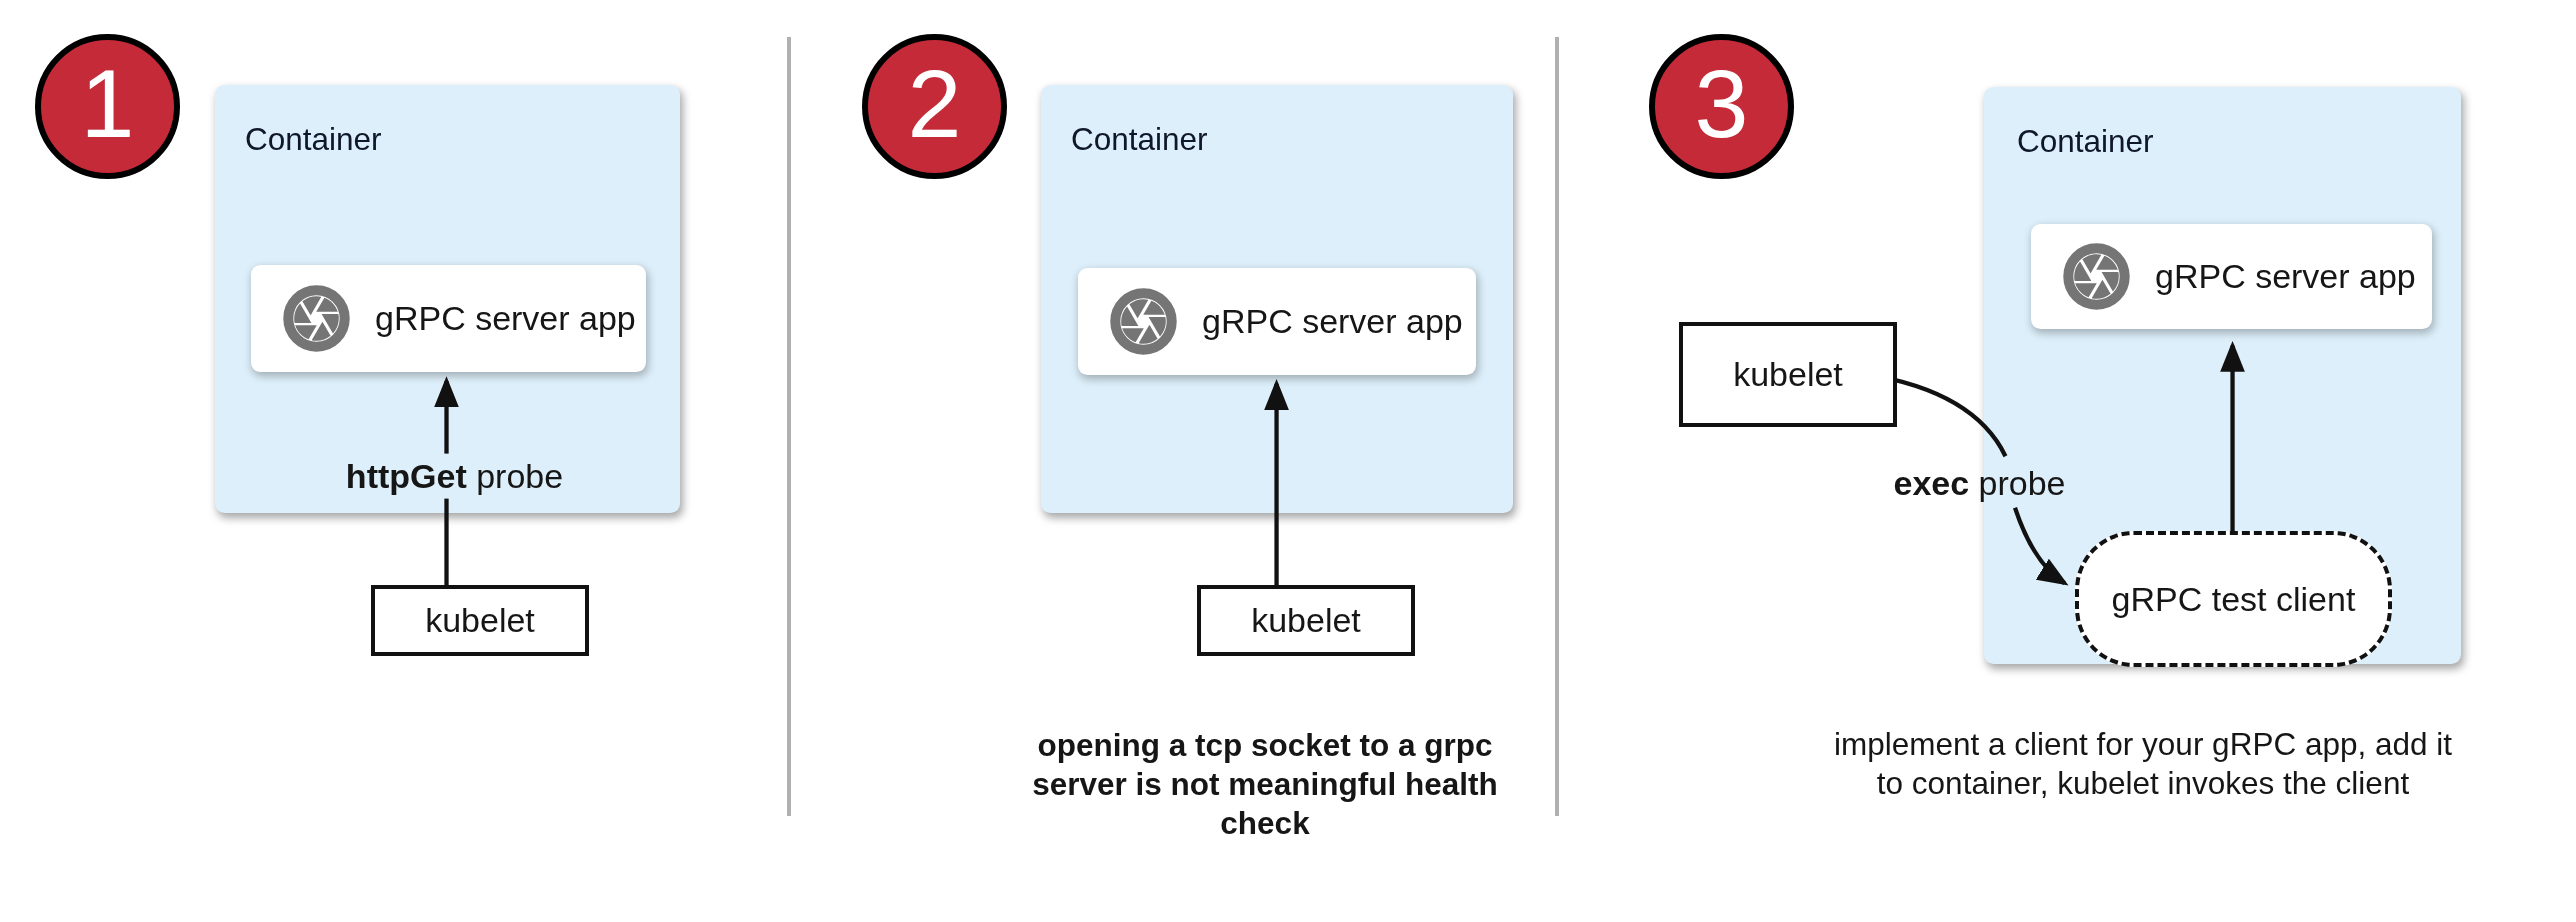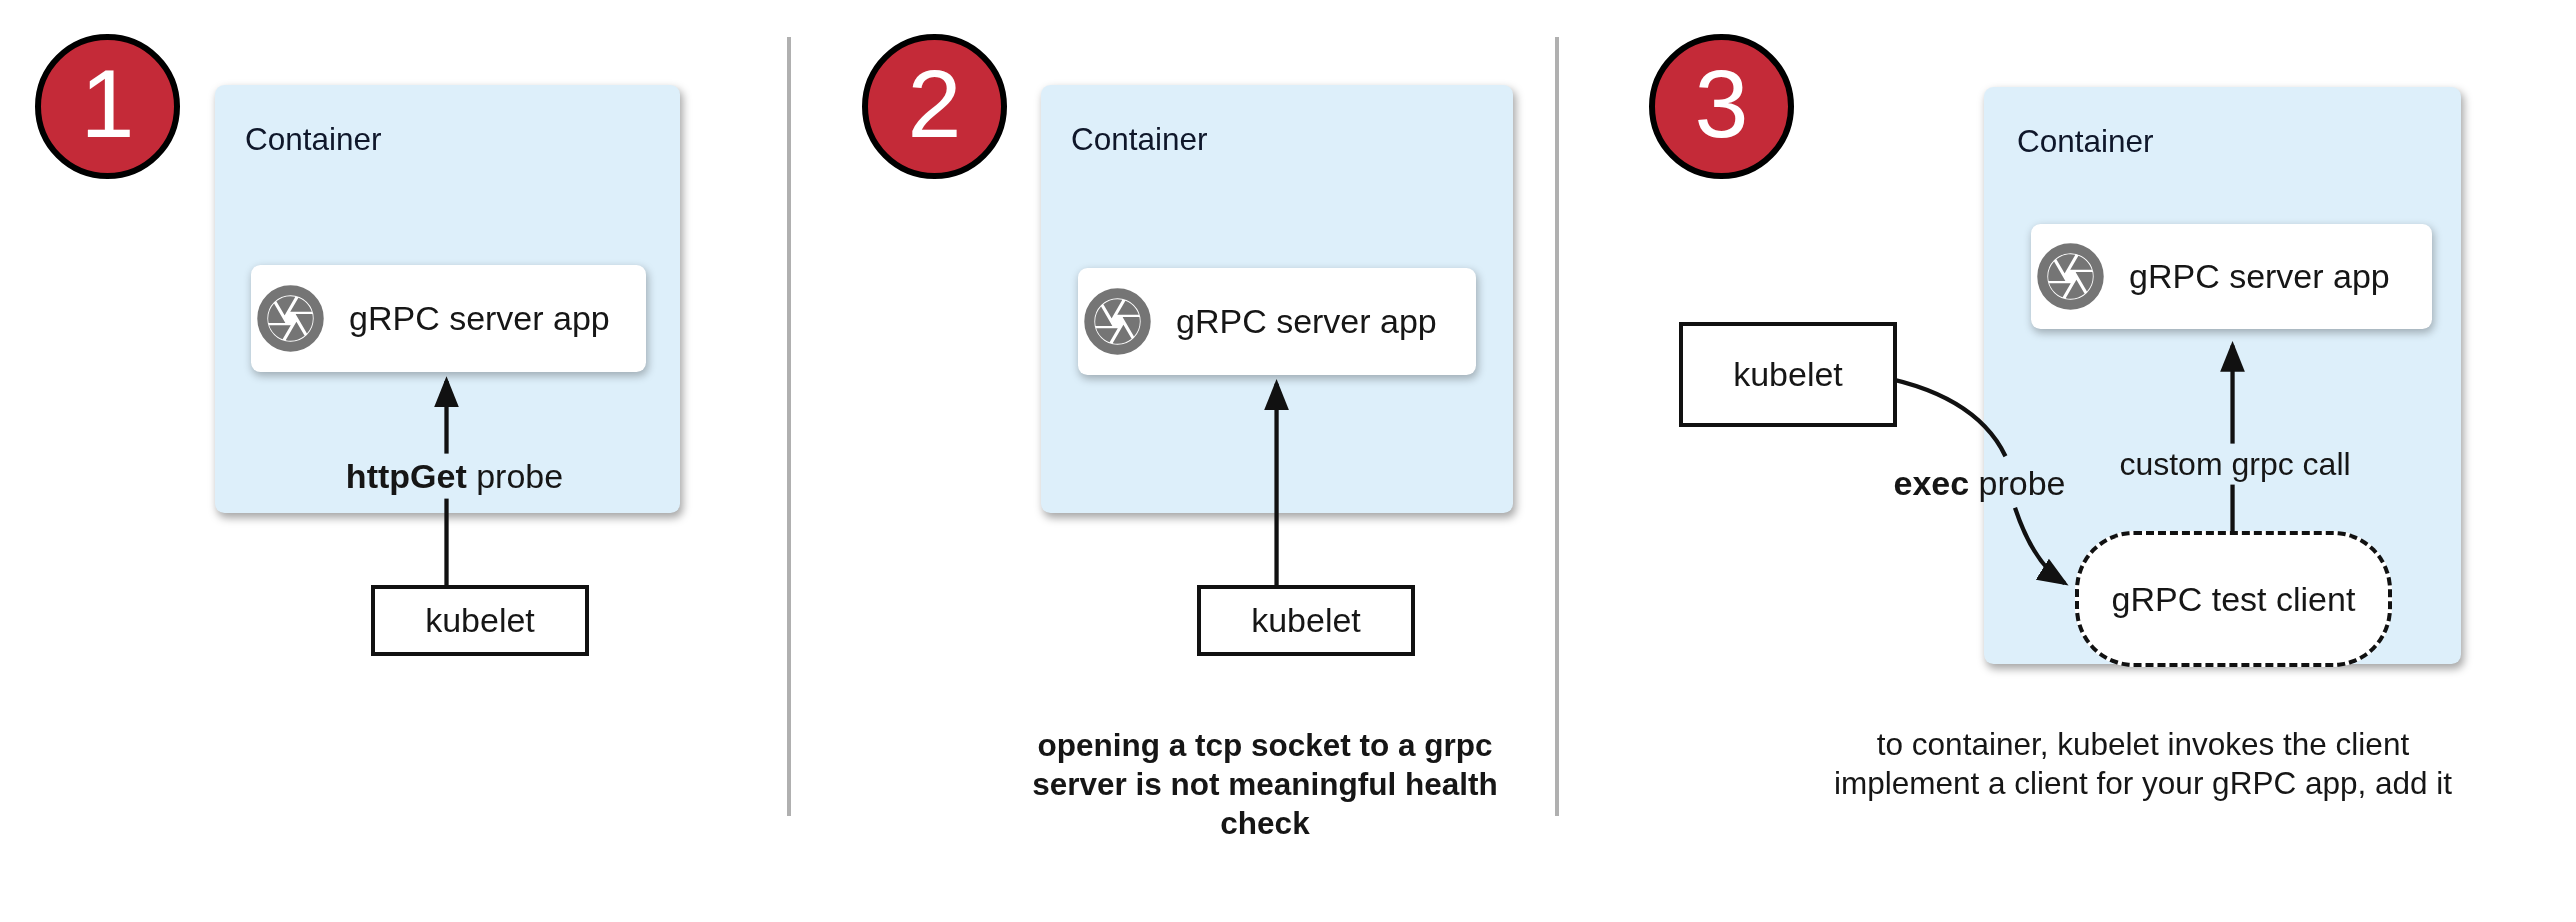--- a/index.html
+++ b/index.html
@@ -20,21 +20,21 @@
          background:var(--accent-red);border:6.7px solid #000;color:#fff;
          display:flex;align-items:center;justify-content:center;
          font-size:97px;line-height:1;padding-bottom:5.7px;}
 
   .container-box{position:absolute;background:var(--container-blue);border-radius:9.5px;
                  box-shadow:2.9px 4.8px 8.6px rgba(0,0,0,.35);z-index:1;}
   .container-label{position:absolute;font-size:31.5px;color:#0f172a;z-index:3;}
 
   .app-box{position:absolute;background:#fff;border-radius:9.5px;z-index:3;
            box-shadow:1.9px 3.8px 8.6px rgba(0,0,0,.28);
-           display:flex;align-items:center;padding-left:6px;gap:25px;}
+           display:flex;align-items:center;padding-left:32px;gap:25px;}
   .app-box .label{font-size:34px;white-space:nowrap;}
   .aperture{width:67px;height:67px;flex:0 0 auto;color:var(--icon-gray);}
 
   .kubelet-box{position:absolute;background:#fff;border:4.8px solid #111;z-index:3;
                display:flex;align-items:center;justify-content:center;font-size:34px;margin-left:32px;}
 
   .probe-label{position:absolute;transform:translate(-50%,-50%);font-size:34px;
                white-space:nowrap;z-index:3;padding:2.9px 8.6px;}
   .probe-label.masked{background:var(--container-blue);}
   .probe-label b,.arrow-label b{font-weight:bold;margin-left:13px;}
@@ -139,25 +139,24 @@
     </svg>
     <span class="label">gRPC server app</span>
   </div>
 
   <div class="kubelet-box" style="left:1647px;top:322px;width:218px;height:105px;">
     <span>kubelet</span>
   </div>
 
   <div class="probe-label" style="left:1973px;top:483px;"><b>exec</b><span> probe</span></div>
 
-  <div class="arrow-label" style="left:2235px;top:464px;">custom grpc call</div>
 
   <div class="test-client" style="left:2075px;top:531px;width:317px;height:136px;">
     <span>gRPC test client</span>
   </div>
 
   <div class="caption" style="left:2143px;top:725px;">
+    <div>implement a client for your gRPC app, add it</div>
     <div>to container, kubelet invokes the client</div>
-    <div>implement a client for your gRPC app, add it</div>
   </div>
 
 </div>
 
 
 </body></html>

